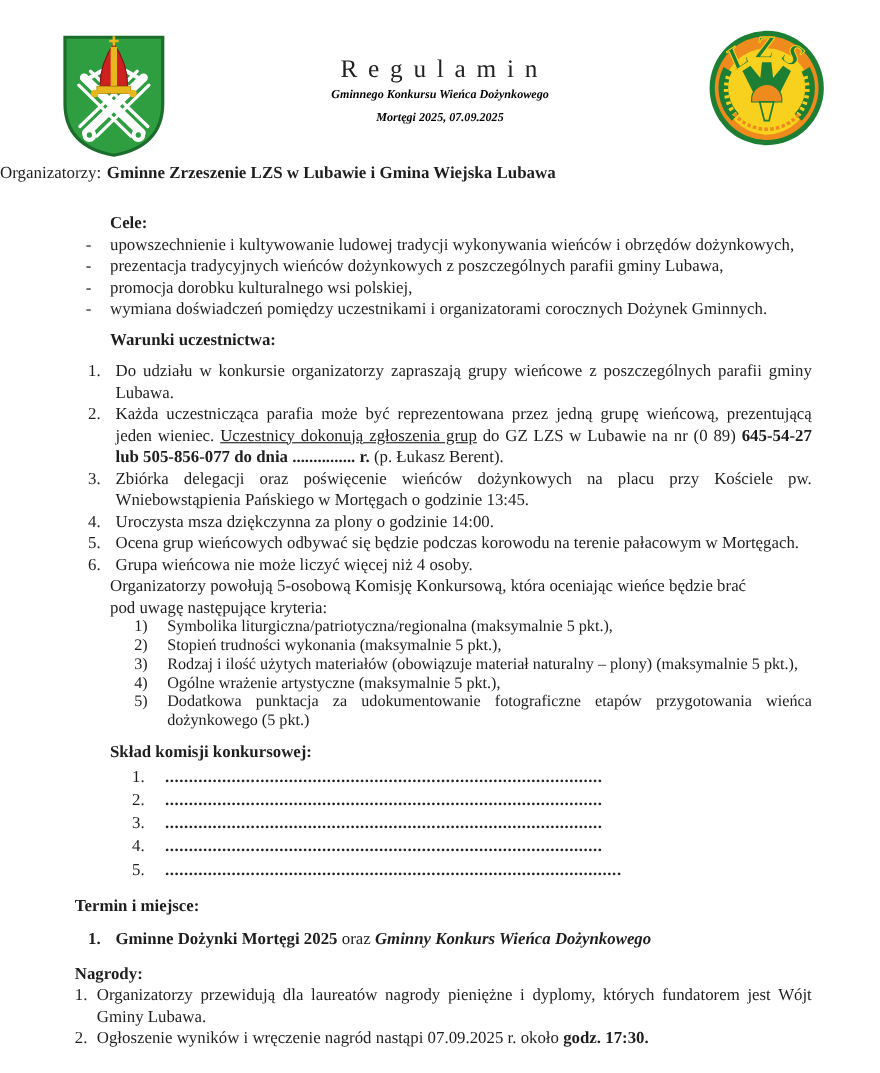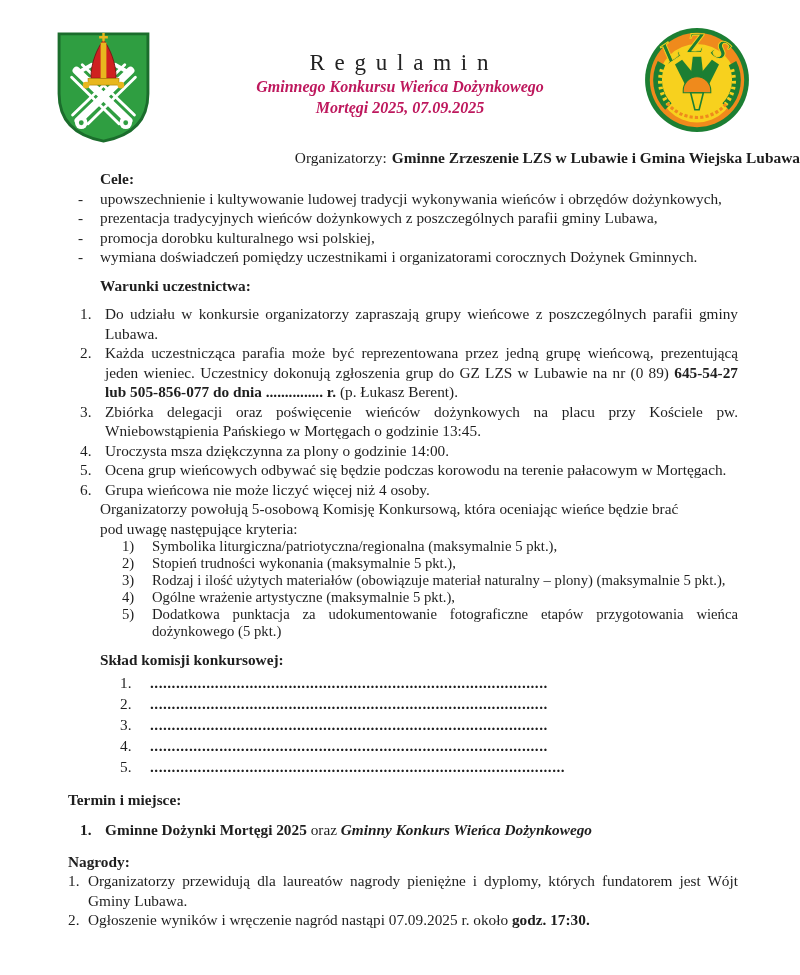--- a/index.html
+++ b/index.html
@@ -6,37 +6,37 @@
   .page{
     width:800px;height:975px;background:#ffffff;overflow:hidden;
     font-family:"Liberation Serif", serif;color:#1e1e1e;position:relative;
   }
   
   .header{position:relative;height:142px;}
   .logo-left{position:absolute;left:55px;top:30px;}
   .logo-right{position:absolute;right:50px;top:27px;}
   .title-block{text-align:center;padding-top:50px;}
   .doc-title{font-size:23px;letter-spacing:2px;line-height:26px;color:#222;}
-  .doc-subtitle{font-size:16px;font-weight:bold;font-style:italic;line-height:21px;color:#be185d;}
-  .organizers{text-align:right;font-size:15.4px;margin-top:7px;}
+  .doc-subtitle{font-size:11px;font-weight:bold;font-style:italic;line-height:21px;color:#000000;}
+  .organizers{text-align:left;font-size:15.4px;margin-top:7px;}
   .organizers .orglabel{margin-right:5px;}
   
   .content{padding:0 62px 0 68px;font-size:15.3px;line-height:19.5px;}
   .h{font-weight:bold;}
   .ind{margin-left:32px;}
   .mt8{margin-top:9px;}.mb8{margin-bottom:9px;}
-  .mt10{margin-top:2px;}
+  .mt10{margin-top:26px;}
   .bullet-row{display:flex;}
   .dash{flex:none;width:22px;padding-left:10px;}
   .btext{flex:1;}
   .num-item{display:flex;}
   .num{flex:none;width:25px;margin-left:12px;}
   .ntext{flex:1;}
   .just{text-align:justify;}
-  .ul{}
+  .ul{text-decoration:underline;}
   .kintro{margin-left:32px;}
   .k-item{display:flex;margin-left:54px;font-size:14.7px;line-height:17px;}
   .knum{flex:none;width:30px;}
   .ktext{flex:1;text-align:justify;}
   .nowrap{white-space:nowrap;}
   .kom-row{display:flex;margin-left:52px;line-height:21px;}
   .kom-num{flex:none;width:30px;}
   .kom-dots{font-weight:bold;letter-spacing:0.5px;}
   .t-item{display:flex;margin-top:11px;}
   .tnum{flex:none;width:25px;margin-left:12px;font-weight:bold;}

